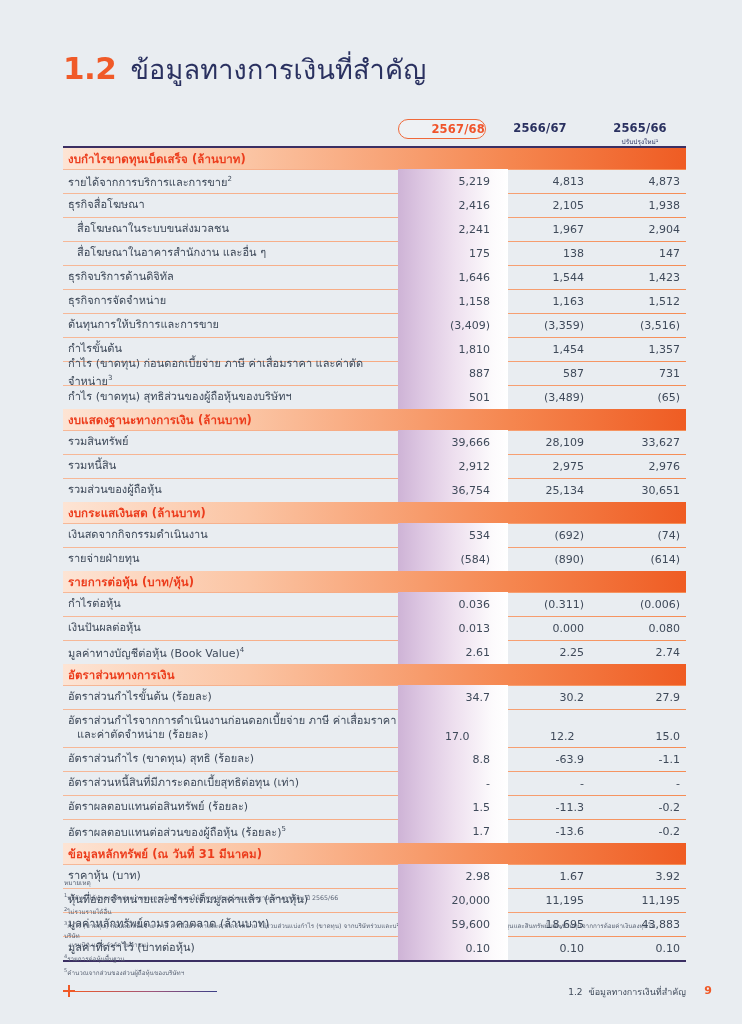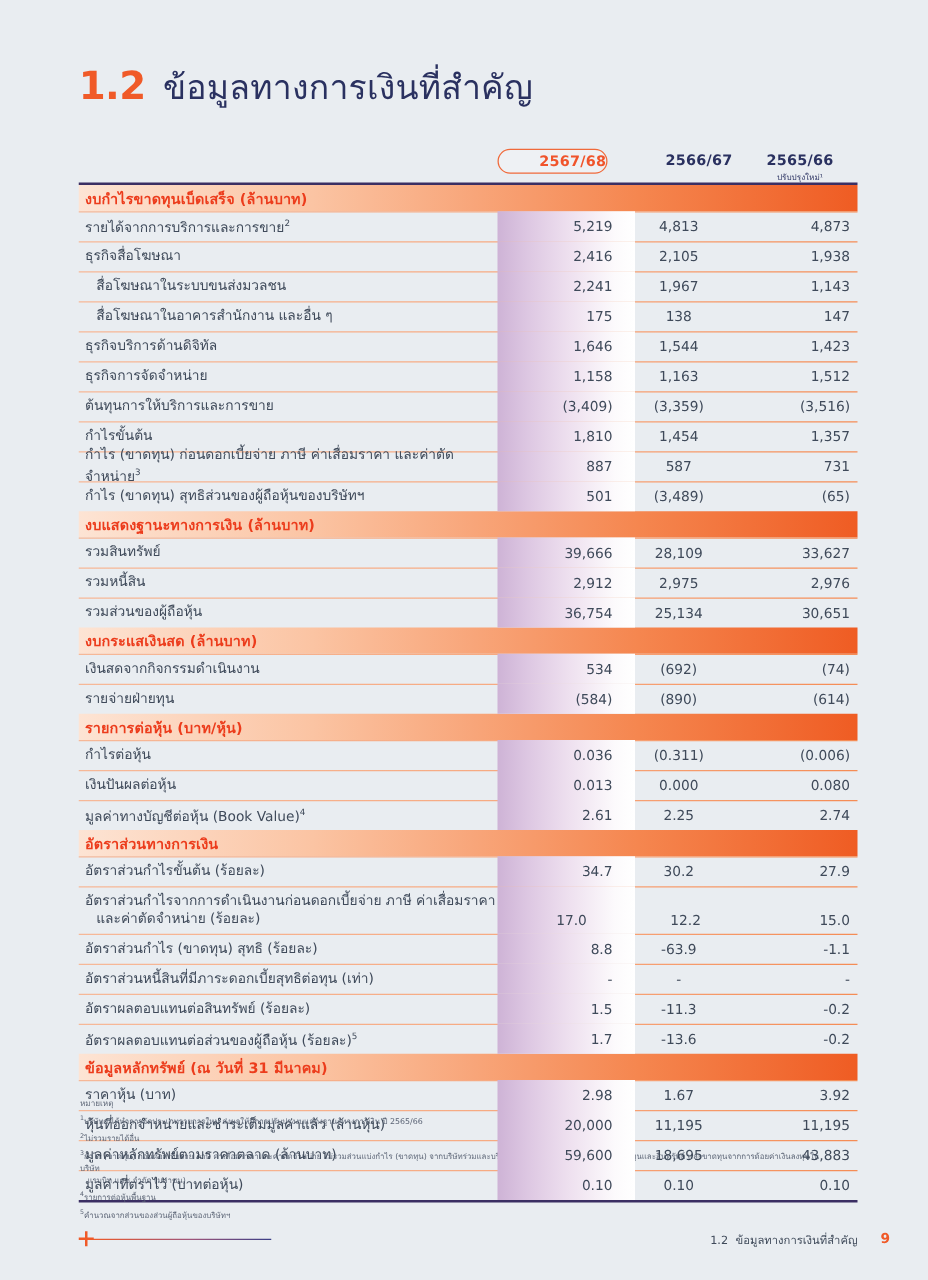--- a/index.html
+++ b/index.html
@@ -26,21 +26,21 @@
   
   .col-head { position: absolute; top: 119px; left: 398px; width: 288px; height: 36px; }
   .ch { position: absolute; text-align: center; }
   .ch-pill {
     left: 0px; top: 0px; width: 88px; height: 20px;
     border: 1.4px solid #f0693a; border-radius: 11px;
     background: #eef1f4;
     display: flex; align-items: center; justify-content: flex-end;
   }
   .ch-pill span { font-size: 11.5px; font-weight: bold; color: #f0542b; letter-spacing: .2px; }
-  .ch-2 { left: 96px; top: 2px; width: 92px; text-align: right; }
+  .ch-2 { left: 96px; top: 2px; width: 92px; }
   .ch-3 { left: 196px; top: 2px; width: 92px; }
   .ch-2 .ch-lbl, .ch-3 .ch-lbl {
     font-size: 11.5px; font-weight: bold; color: #2a3160; letter-spacing: .2px; display:block;
   }
   .ch-sub { font-size: 6.5px; color: #2a3160; display: block; margin-top: 2px; }
 
   
   .table { position: absolute; left: 63px; top: 146px; width: 623px; }
   .topline { height: 2px; background: #3b2f63; width: 100%; }
 
@@ -70,21 +70,21 @@
   .hl-strip {
     position: absolute; left: 335px; top: 0; width: 110px; height: 100%;
     background: linear-gradient(to right, #ceb3d6 0%, #ddc7e2 22%, #eee0ef 52%, #fcfafc 85%, #ffffff 100%);
     z-index: 1;
   }
   .vals { position: absolute; left: 335px; top: 0; height: 100%; width: 288px; z-index: 4;
           display: flex; align-items: center; }
   .row.tall .vals { align-items: flex-end; padding-bottom: 4px; gap: 41px; }
   .v { font-size: 11px; color: #3f4a5a; text-align: right; }
   .v1 { width: 104px; padding-right: 12px; padding-left: 36px; }
-  .v2 { width: 92px; padding-right: 10px; text-align: center; }
+  .v2 { width: 92px; padding-right: 10px; }
   .v3 { width: 92px; padding-right: 6px; }
 
   .table-bottom { height: 2px; background: #3b2f63; width: 100%; margin-top: 0px; }
 
   
   .notes { position: absolute; left: 64px; top: 878px; width: 600px; }
   .notes-title { font-size: 6.5px; color: #5b6475; margin-bottom: 3px; }
   .note { font-size: 6.3px; color: #5b6475; line-height: 9.5px; margin-bottom: 2.5px; }
   .note sup { font-size: 5px; vertical-align: super; }
   .note .cont { display: block; padding-left: 6px; }
@@ -152,21 +152,21 @@
             <div class="v v3">1,938</div>
           </div>
         </div>
         <div class="row">
           <div class="row-sep"></div>
           <div class="hl-strip"></div>
           <div class="label indent">สื่อโฆษณาในระบบขนส่งมวลชน</div>
           <div class="vals">
             <div class="v v1">2,241</div>
             <div class="v v2">1,967</div>
-            <div class="v v3">1,143</div>
+            <div class="v v3">2,904</div>
           </div>
         </div>
         <div class="row">
           <div class="row-sep"></div>
           <div class="hl-strip"></div>
           <div class="label indent">สื่อโฆษณาในอาคารสำนักงาน และอื่น ๆ</div>
           <div class="vals">
             <div class="v v1">175</div>
             <div class="v v2">138</div>
             <div class="v v3">147</div>

